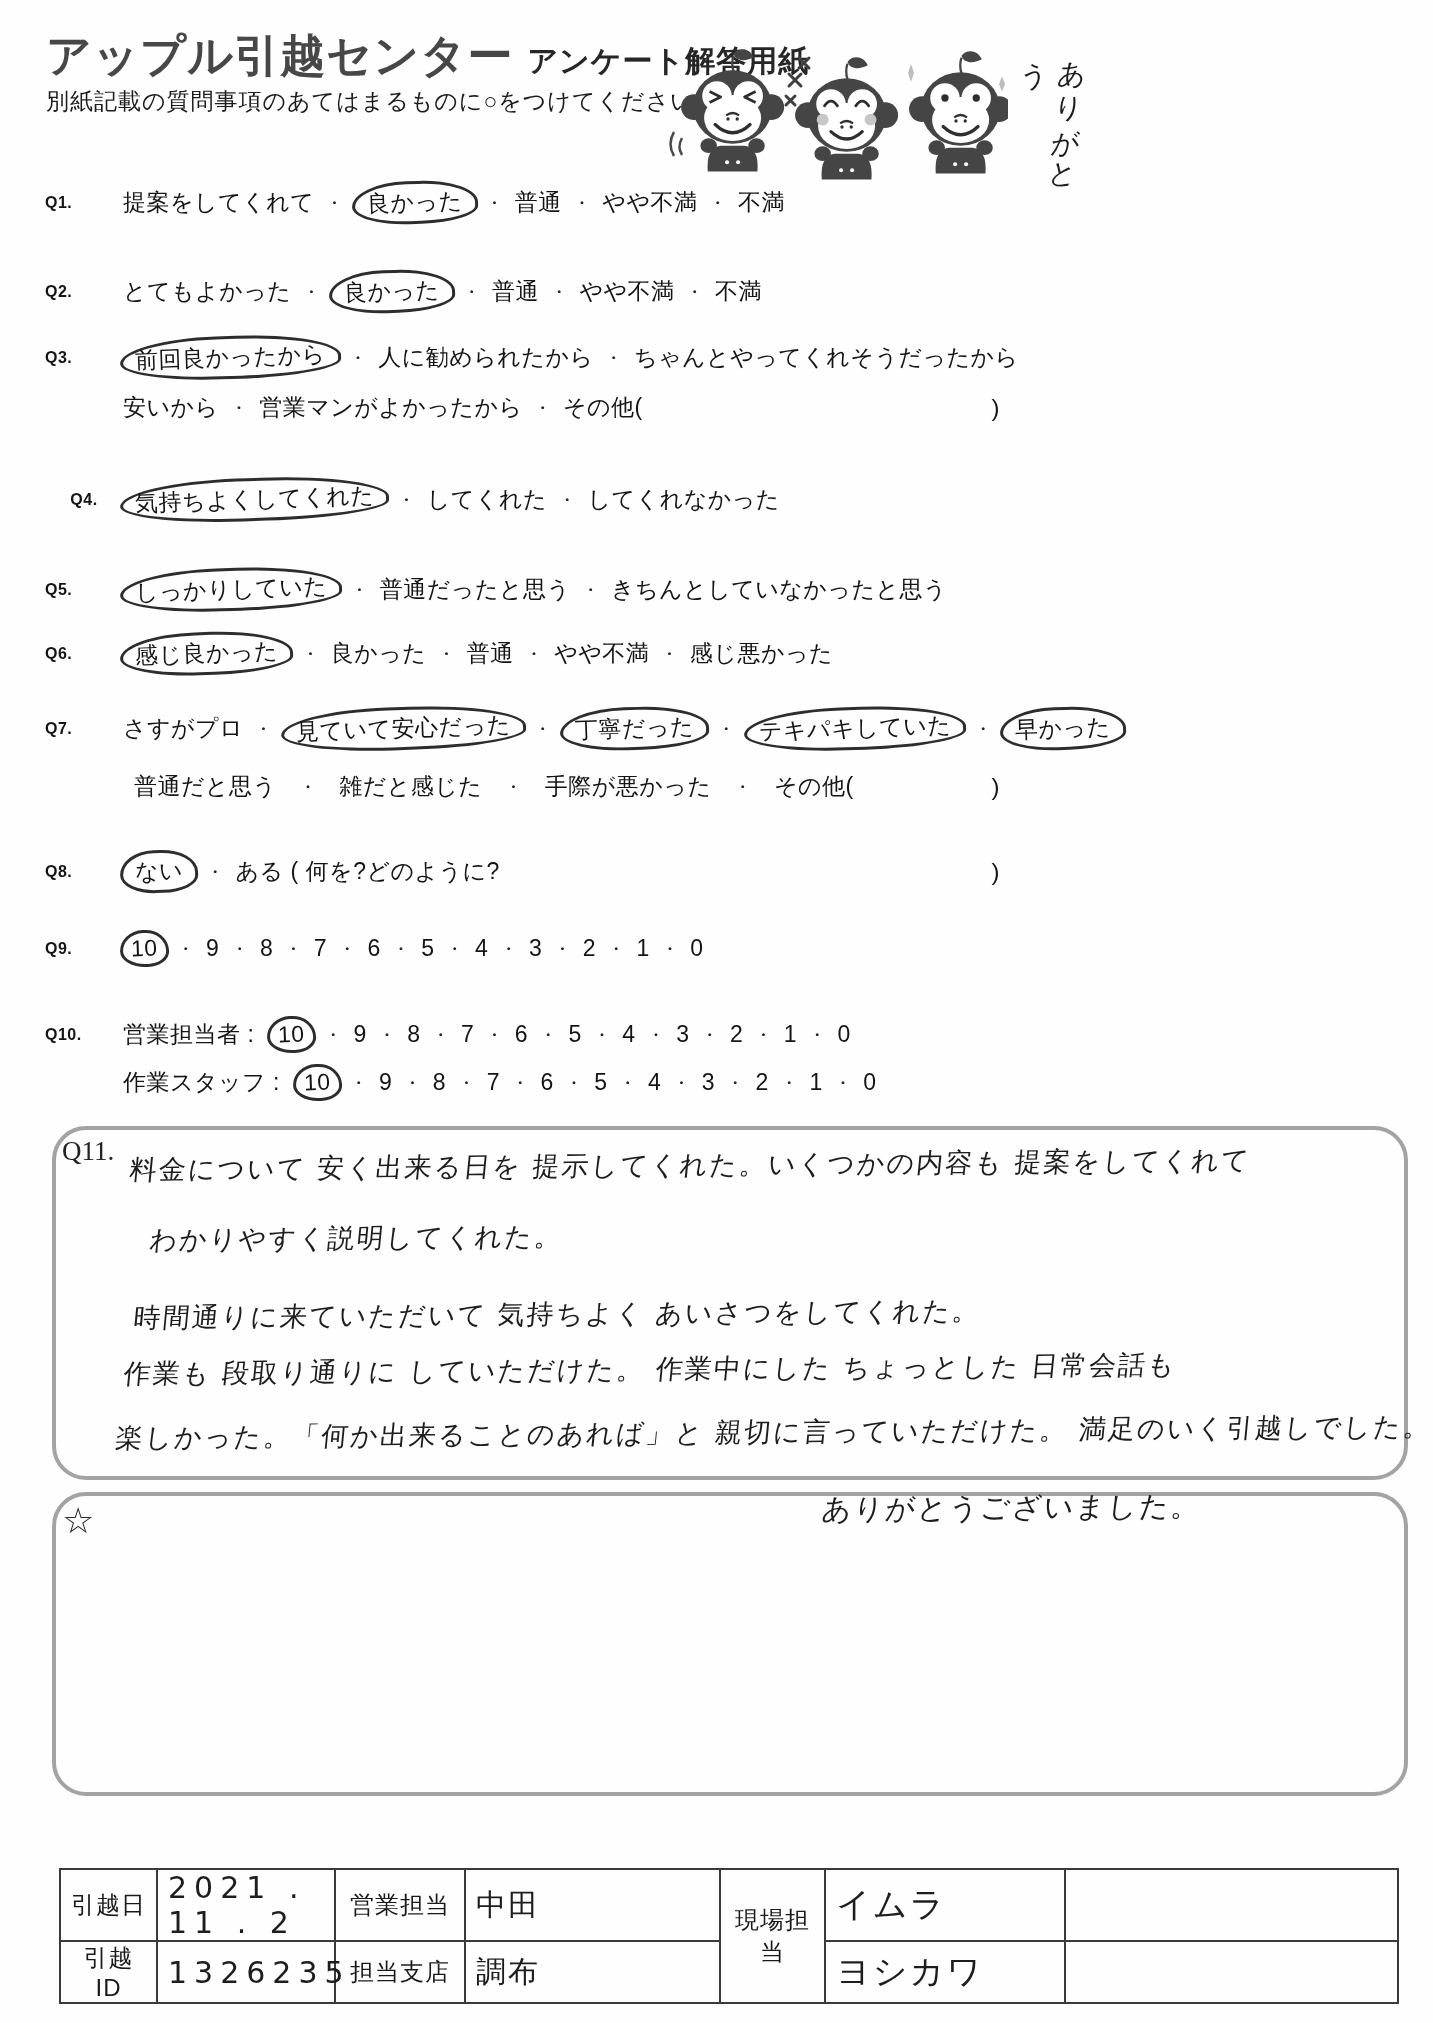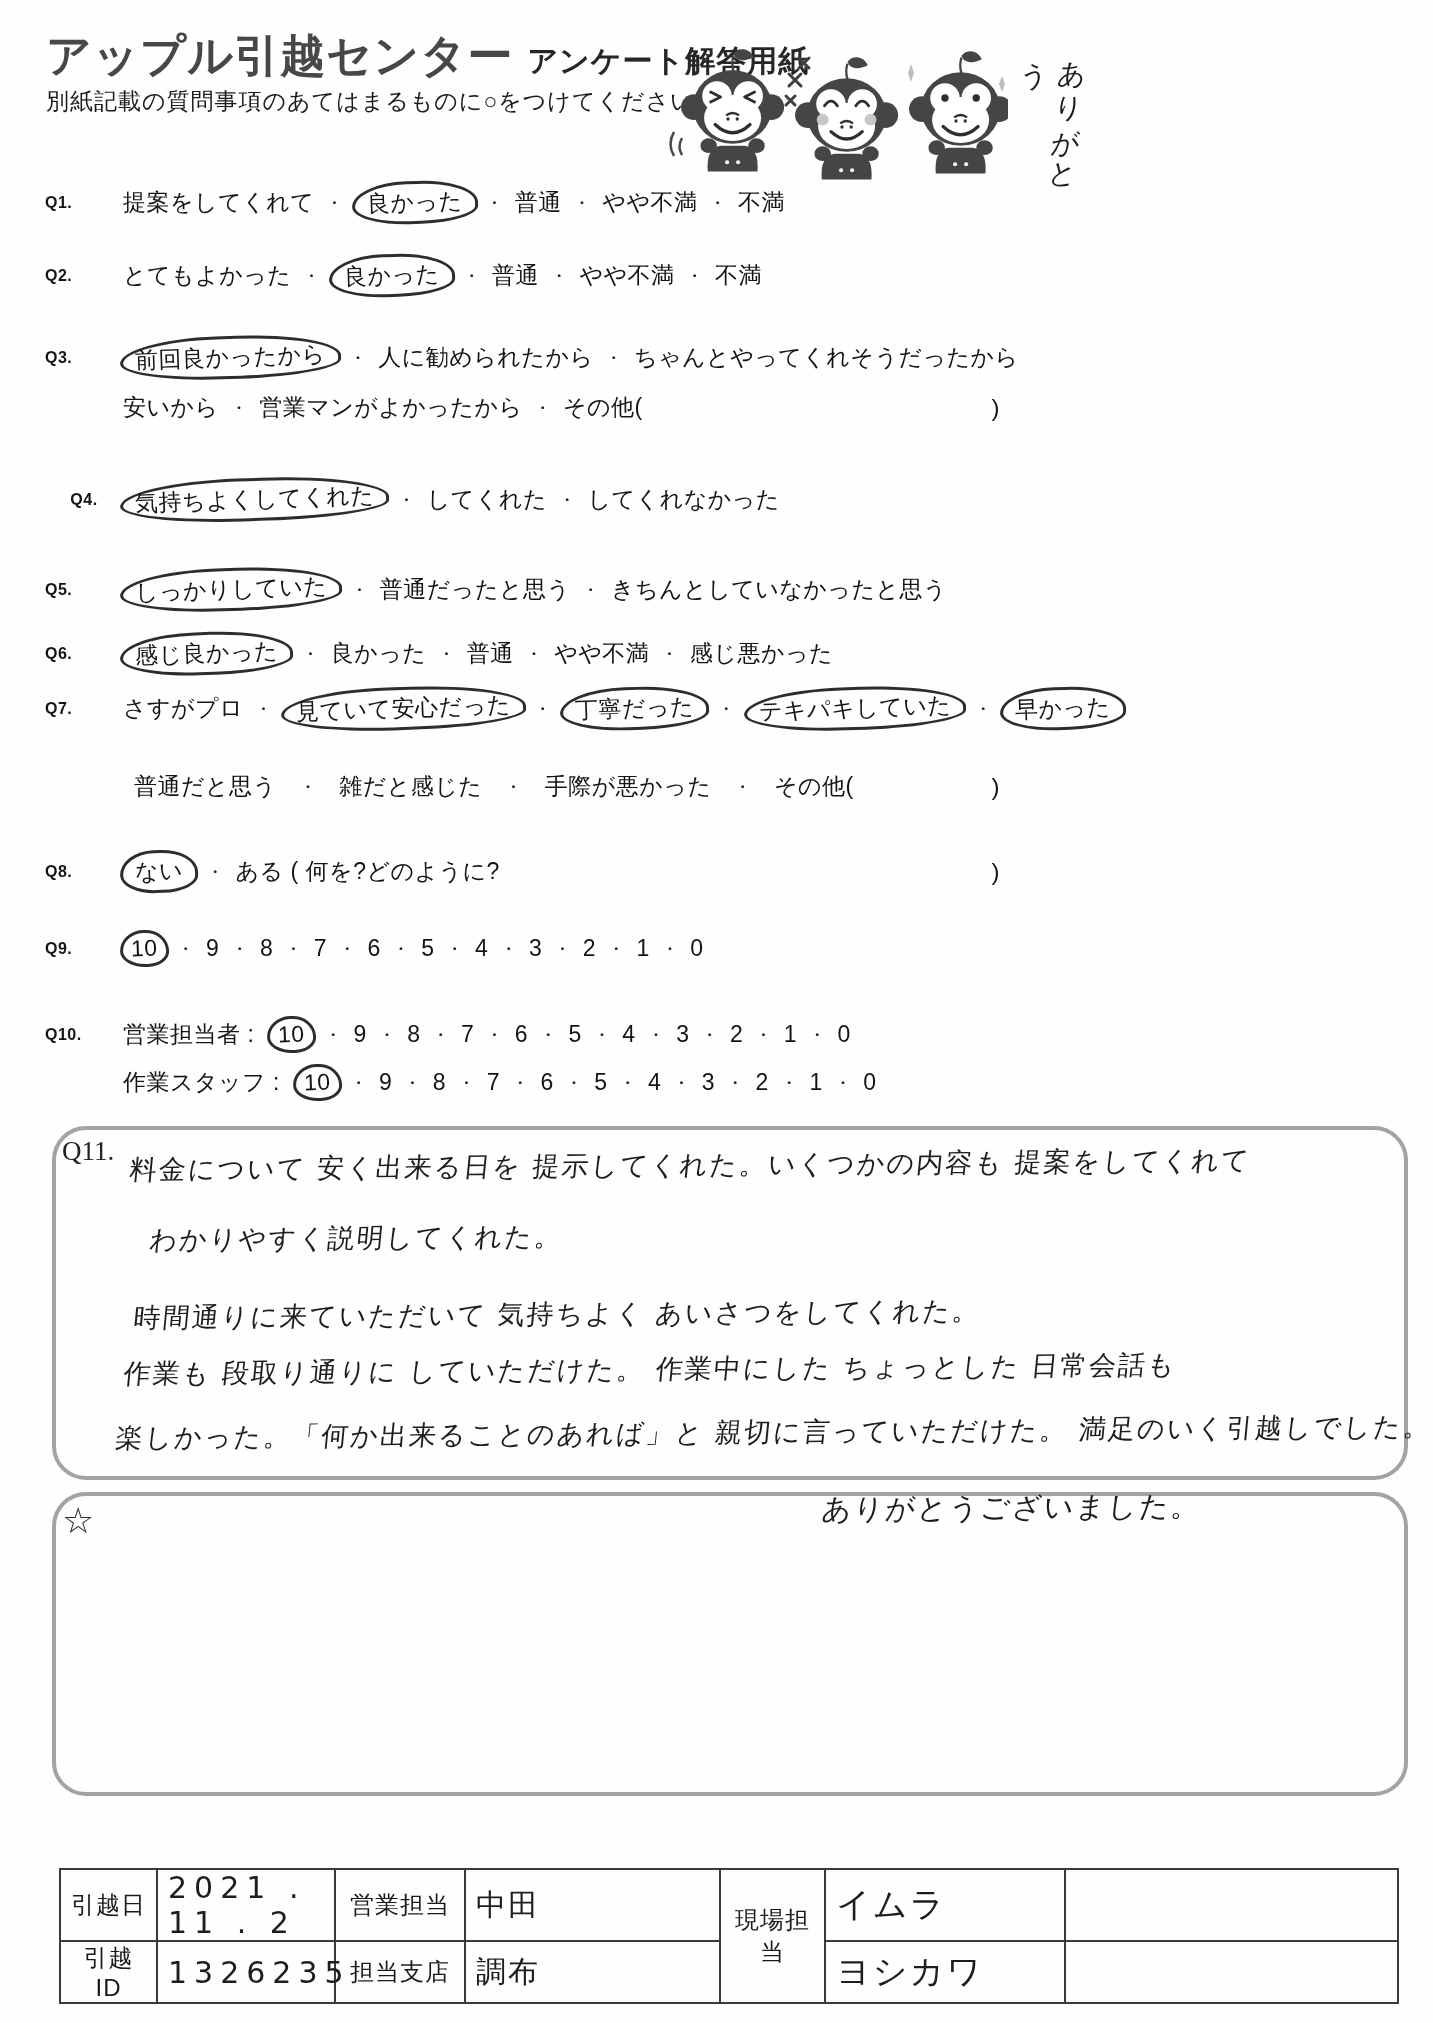--- a/index.html
+++ b/index.html
@@ -201,21 +201,21 @@
         <span class="opt">提案をしてくれて</span>
         <span class="sep">・</span>
         <span class="opt circled">良かった</span>
         <span class="sep">・</span>
         <span class="opt">普通</span>
         <span class="sep">・</span>
         <span class="opt">やや不満</span>
         <span class="sep">・</span>
         <span class="opt">不満</span>
       </div>
-      <div class="qline" style="top: 254px;">
+      <div class="qline" style="top: 270px;">
         <span class="qlabel">Q2.</span>
         <span class="opt">とてもよかった</span>
         <span class="sep">・</span>
         <span class="opt circled">良かった</span>
         <span class="sep">・</span>
         <span class="opt">普通</span>
         <span class="sep">・</span>
         <span class="opt">やや不満</span>
         <span class="sep">・</span>
         <span class="opt">不満</span>
@@ -258,21 +258,21 @@
         <span class="opt circled">感じ良かった</span>
         <span class="sep">・</span>
         <span class="opt">良かった</span>
         <span class="sep">・</span>
         <span class="opt">普通</span>
         <span class="sep">・</span>
         <span class="opt">やや不満</span>
         <span class="sep">・</span>
         <span class="opt">感じ悪かった</span>
       </div>
-      <div class="qline" style="top: 687px;">
+      <div class="qline" style="top: 707px;">
         <span class="qlabel">Q7.</span>
         <span class="opt">さすがプロ</span>
         <span class="sep">・</span>
         <span class="opt circled">見ていて安心だった</span>
         <span class="sep">・</span>
         <span class="opt circled">丁寧だった</span>
         <span class="sep">・</span>
         <span class="opt circled">テキパキしていた</span>
         <span class="sep">・</span>
         <span class="opt circled">早かった</span>

